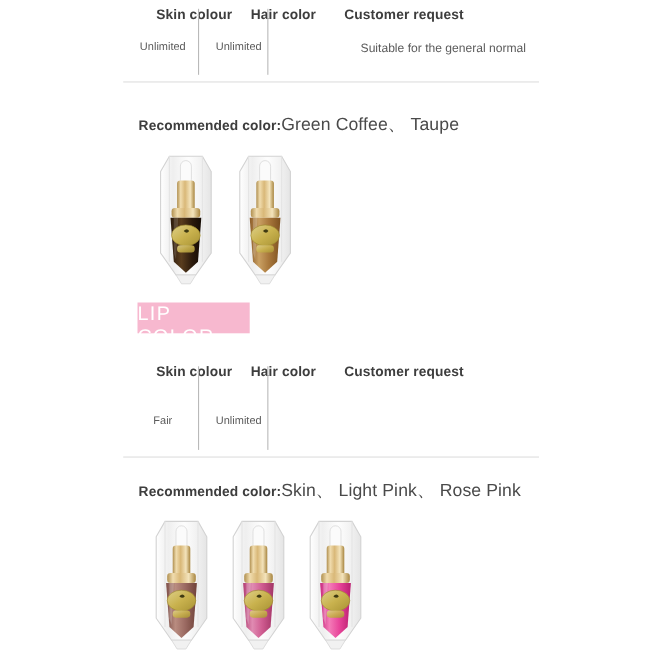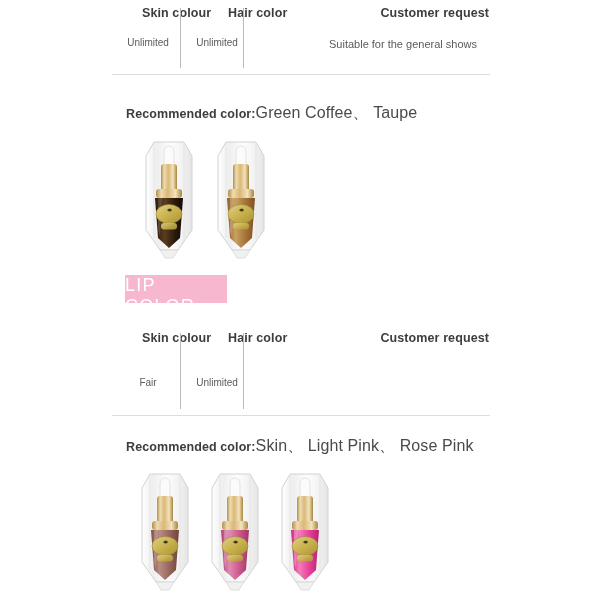--- a/index.html
+++ b/index.html
@@ -35,21 +35,21 @@
     position: absolute;
     top: 0;
     font-size: 12.5px;
     font-weight: 600;
     color: #3d3d3d;
     letter-spacing: .1px;
     white-space: nowrap;
   }
   .spec-head .col-skin { left: 20px; margin-left: 10px; }
   .spec-head .col-hair { left: 72px; padding-left: 44px; }
-  .spec-head .col-req  { left: 201px; width: 176px; text-align: right; }
+  .spec-head .col-req  { left: 201px; width: 176px; text-align: left; }
 
   .spec-body { position: relative; }
   .spec-body .v-skin,
   .spec-body .v-hair {
     position: absolute;
     font-size: 10px;
     color: #5b5b5b;
     white-space: nowrap;
   }
   .spec-body .v-skin { left: 4px;  width: 64px;  text-align: center; }
@@ -127,21 +127,21 @@
 
   <div class="spec-table" style="top:6px;">
     <div class="spec-head">
       <div class="col-skin">Skin colour</div>
       <div class="col-hair">Hair color</div>
       <div class="col-req">Customer request</div>
     </div>
     <div class="spec-body" style="height:46px;">
       <div class="v-skin" style="top:9px;">Unlimited</div>
       <div class="v-hair" style="top:9px;">Unlimited</div>
-      <div class="v-req center" style="top:9px;">Suitable for the general shows</div>
+      <div class="v-req center" style="top:9px;">Suitable for the general normal</div>
     </div>
   </div>
   <div class="divider-v" style="left:180px; top:8px;  height:60px;"></div>
   <div class="divider-v" style="left:243px; top:8px;  height:60px;"></div>
   <div class="rule" style="top:74px;"></div>
 
   <div class="rec-line" style="top:103px;">
     <span class="rec-label">Recommended color:</span><span class="rec-values">Green Coffee、 Taupe</span>
   </div>
 

